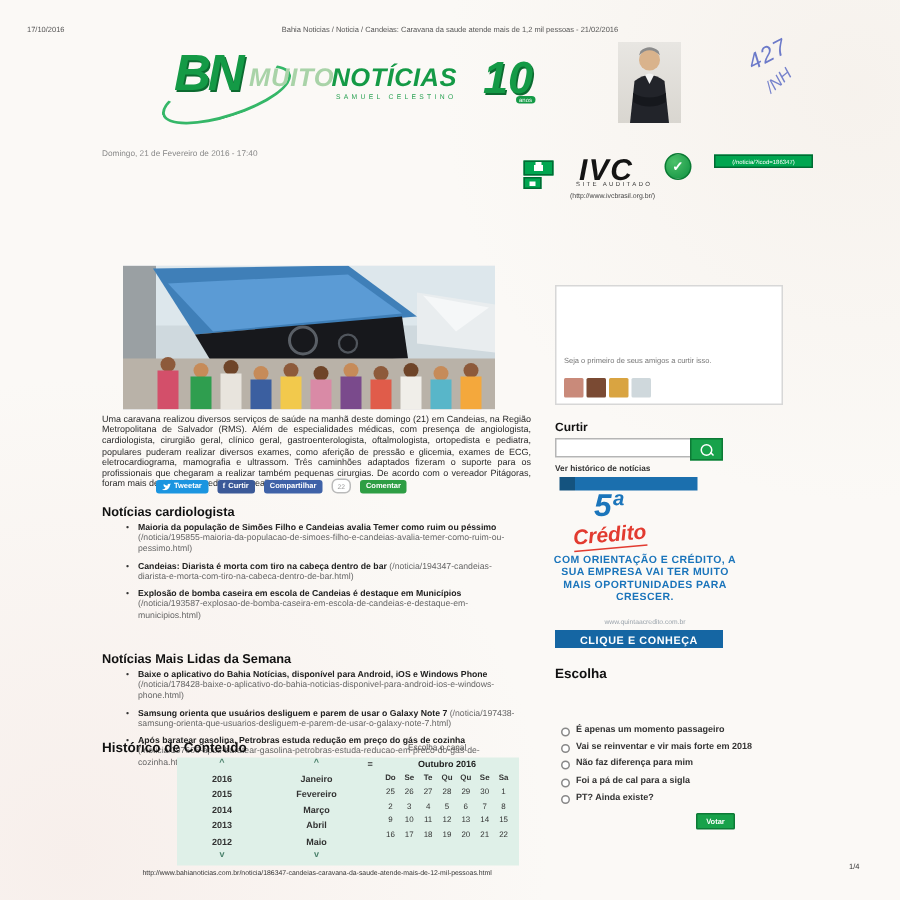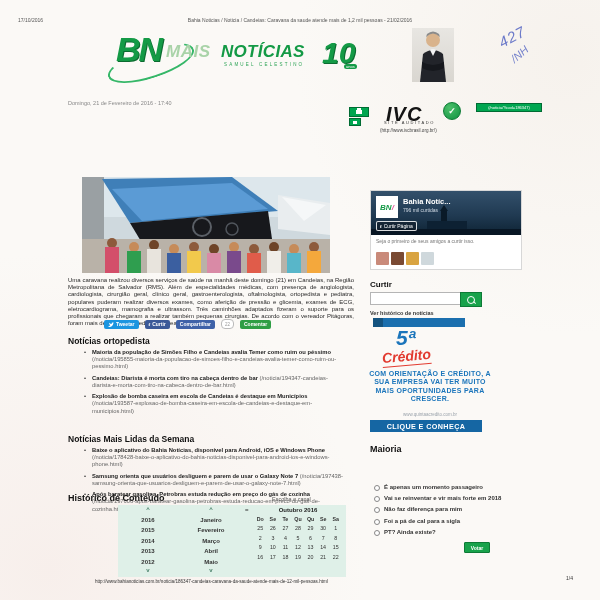--- a/index.html
+++ b/index.html
@@ -80,21 +80,21 @@
 </head>
 <body>
 
 <div id="page">
 
   <div class="abs printmeta" style="left:18px;top:17px;">17/10/2016</div>
   <div class="abs printmeta center" style="left:120px;top:17px;width:360px;">Bahia Noticias / Noticia / Candeias: Caravana da saude atende mais de 1,2 mil pessoas - 21/02/2016</div>
 
   <div class="abs swoosh" style="left:106px;top:48px;"></div>
   <div class="abs bn-big" style="left:116px;top:30px;">BN</div>
-  <span class="abs bahia" style="left:166px;top:42px;">MAIS</span>
+  <span class="abs bahia" style="left:166px;top:42px;">MUITO</span>
   <span class="abs noticias" style="left:221px;top:42px;">NOTÍCIAS</span>
   <span class="abs tagline" style="left:224px;top:62px;">SAMUEL CELESTINO</span>
   <span class="abs ten" style="left:322px;top:36px;">10</span>
   <span class="abs anospill" style="left:344px;top:64px;">anos</span>
 
   <div class="abs" style="left:412px;top:28px;width:42px;height:54px;background:linear-gradient(180deg,#e8e6e2,#d9d6d0);">
     <svg width="42" height="54" viewBox="0 0 42 54">
       <circle cx="21" cy="12" r="7" fill="#d9b38c"></circle>
       <path d="M14 9 Q21 2 28 9 L27 6 Q21 1 15 6 Z" fill="#8b8b8b"></path>
       <path d="M8 54 L11 26 Q21 18 31 26 L34 54 Z" fill="#22242a"></path>
@@ -176,21 +176,21 @@
     </div>
     <div class="sbtn" style="background:#3f62a8;">
       <span>Compartilhar</span>
     </div>
     <div class="scount">22</div>
     <div class="sbtn" style="background:#2e9e44;">
       <span>Comentar</span>
     </div>
   </div>
 
-  <div class="abs sechead" style="left:68px;top:336px;">Notícias ortopedista</div>
+  <div class="abs sechead" style="left:68px;top:336px;">Notícias cardiologista</div>
   <div class="abs nlist" style="left:84px;top:349px;">
     <div class="nitem">
       <span class="tt">Maioria da população de Simões Filho e Candeias avalia Temer como ruim ou péssimo</span>
       <span>(/noticia/195855-maioria-da-populacao-de-simoes-filho-e-candeias-avalia-temer-como-ruim-ou-pessimo.html)</span>
     </div>
     <div class="nitem">
       <span class="tt">Candeias: Diarista é morta com tiro na cabeça dentro de bar</span>
       <span>(/noticia/194347-candeias-diarista-e-morta-com-tiro-na-cabeca-dentro-de-bar.html)</span>
     </div>
     <div class="nitem">
@@ -272,38 +272,20 @@
       <span>17</span>
       <span>18</span>
       <span>19</span>
       <span>20</span>
       <span>21</span>
       <span>22</span>
     </div>
   </div>
 
   <div class="abs fbwidget" style="left:370px;top:190px;">
-    <div class="fbphoto">
-      <svg class="abs" style="left:0;top:14px;" width="150" height="30" viewBox="0 0 150 30">
-        <rect width="150" height="30" fill="none"></rect>
-        <rect x="70" y="6" width="6" height="16" fill="#0a1a28"></rect>
-        <polygon points="69,6 77,6 73,0" fill="#0a1a28"></polygon>
-        <rect x="56" y="16" width="40" height="8" fill="#0d2133"></rect>
-        <rect x="0" y="24" width="150" height="6" fill="#081624"></rect>
-      </svg>
-      <div class="abs" style="left:5px;top:5px;width:22px;height:22px;background:#fff;display:flex;align-items:center;justify-content:center;">
-        <span style="font-size:8px;font-weight:bold;font-style:italic;color:#149a46;">BN<span style="color:#e0559a;">/</span></span>
-      </div>
-      <div class="abs fbname" style="left:32px;top:6px;">Bahia Notíc...</div>
-      <div class="abs fblikes" style="left:32px;top:16px;">796 mil curtidas</div>
-      <div class="abs fbbtn" style="left:5px;top:30px;">
-        <span style="font-family:'Liberation Serif',serif;font-weight:bold;">f</span>
-        <span>Curtir Página</span>
-      </div>
-    </div>
     <div class="abs fbprompt" style="left:5px;top:47px;width:120px;">Seja o primeiro de seus amigos a curtir isso.</div>
     <div class="abs" style="left:5px;top:61px;display:flex;gap:2px;">
       <div class="fbavatar" style="background:#c98a7a;"></div>
       <div class="fbavatar" style="background:#7a4a33;"></div>
       <div class="fbavatar" style="background:#d9a441;"></div>
       <div class="fbavatar" style="background:#cfd8dc;"></div>
     </div>
   </div>
 
   <div class="abs sidehead" style="left:370px;top:280px;">Curtir</div>
@@ -315,21 +297,21 @@
 
   <div class="abs" style="left:366px;top:318px;width:128px;height:118px;">
     <div class="adbar abs" style="left:7px;top:0;"></div>
     <span class="abs ad5a" style="left:30px;top:8px;">5ª</span>
     <span class="abs adcred" style="left:16px;top:30px;">Crédito</span>
     <div class="abs adtext" style="left:2px;top:52px;">COM ORIENTAÇÃO E CRÉDITO, A SUA EMPRESA VAI TER MUITO MAIS OPORTUNIDADES PARA CRESCER.</div>
     <div class="abs adurl" style="left:2px;top:94px;">www.quintaacredito.com.br</div>
     <div class="abs ctabtn" style="left:4px;top:102px;">CLIQUE E CONHEÇA</div>
   </div>
 
-  <div class="abs sidehead" style="left:370px;top:444px;font-size:9px;">Maioria</div>
+  <div class="abs sidehead" style="left:370px;top:444px;font-size:9px;">Escolha</div>
   <div class="abs" style="left:374px;top:484px;">
     <div class="popt">
       <span class="radio"></span>
       <span>É apenas um momento passageiro</span>
     </div>
     <div class="popt">
       <span class="radio"></span>
       <span>Vai se reinventar e vir mais forte em 2018</span>
     </div>
     <div class="popt">

